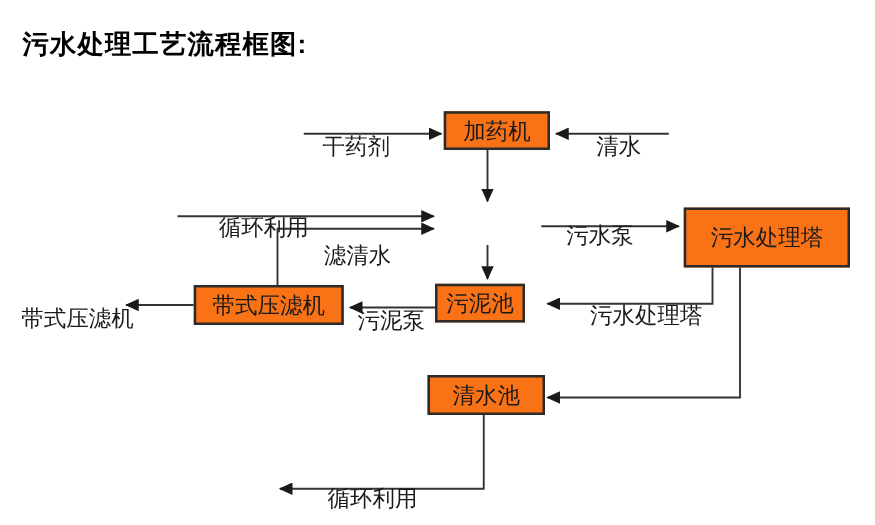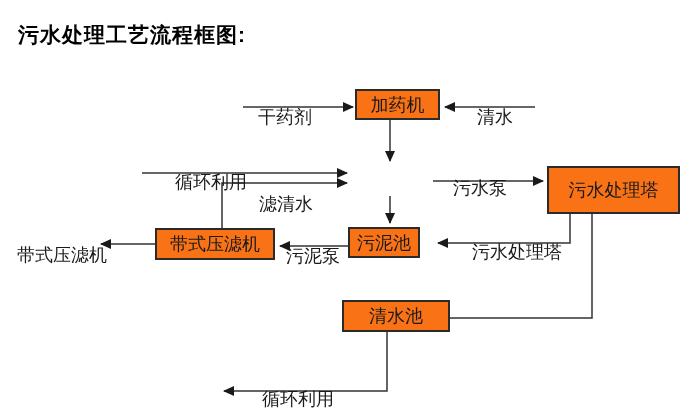--- a/index.html
+++ b/index.html
@@ -59,21 +59,21 @@
       <path d="M570,198 V243 H438" marker-end="url(#arr)"></path>
       <path d="M592,198 V318 H438" marker-end="url(#arr)"></path>
       <path d="M387,332 V391 H224" marker-end="url(#arr)"></path>
     </g>
   </svg>
 
   <div class="node" style="left:355px;top:89px;width:85px;height:31px">加药机</div>
   <div class="node" style="left:547px;top:166px;width:133px;height:48px">污水处理塔</div>
   <div class="node" style="left:348px;top:227px;width:72px;height:31px">污泥池</div>
   <div class="node" style="left:155px;top:228px;width:120px;height:32px">带式压滤机</div>
-  <div class="node" style="left:342px;top:300px;width:108px;height:32px">清水池</div>
+  <div class="node" style="left:342px;top:300px;width:94px;height:32px">清水池</div>
 
   <span class="elabel" style="left:258px;top:86px">干药剂</span>
   <span class="elabel" style="left:477px;top:86px">清水</span>
   <span class="elabel" style="left:175px;top:151px">循环利用</span>
   <span class="elabel" style="left:453px;top:157px">污水泵</span>
   <span class="elabel" style="left:259px;top:173px">滤清水</span>
   <span class="elabel" style="left:286px;top:225px">污泥泵</span>
   <span class="elabel" style="left:17px;top:224px">带式压滤机</span>
   <span class="elabel" style="left:472px;top:221px">污水处理塔</span>
   <span class="elabel" style="left:262px;top:368px">循环利用</span>

